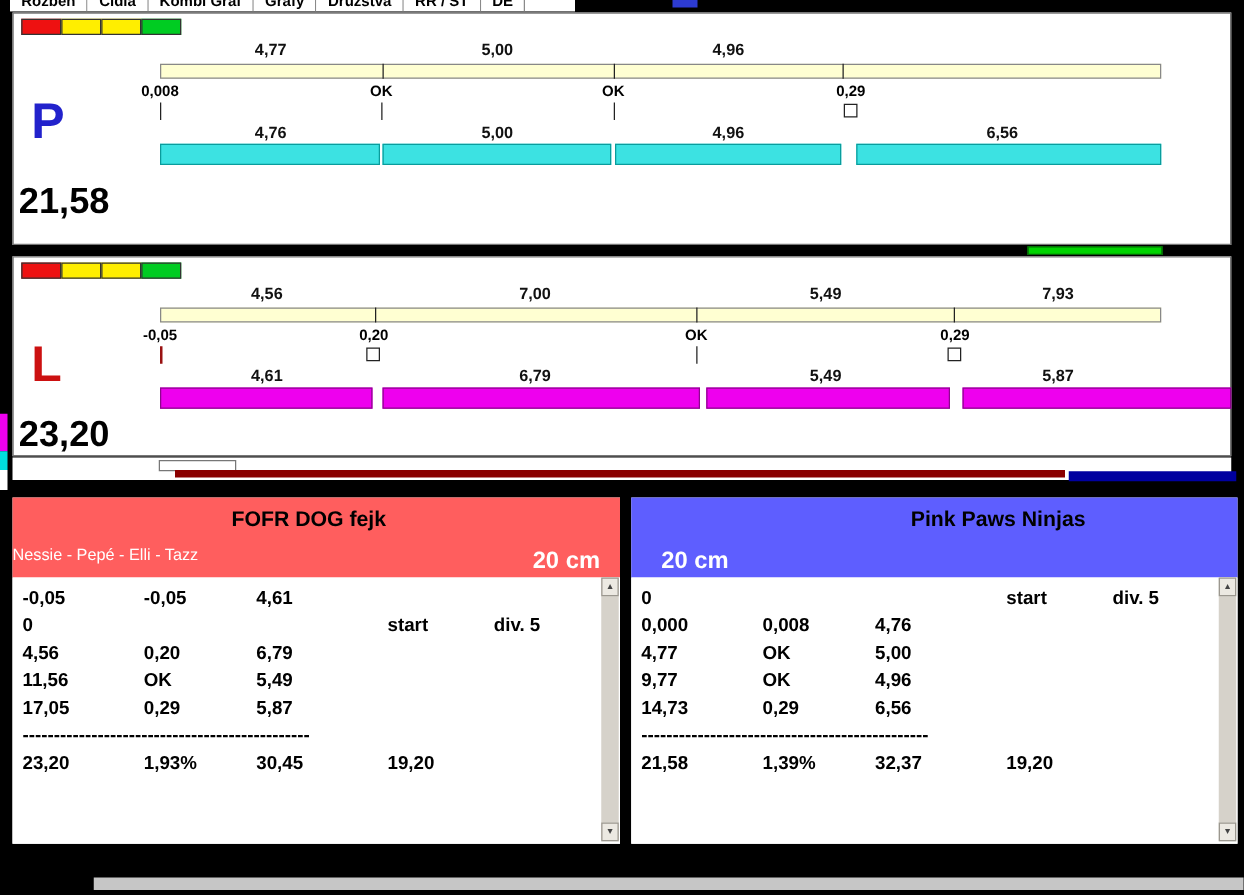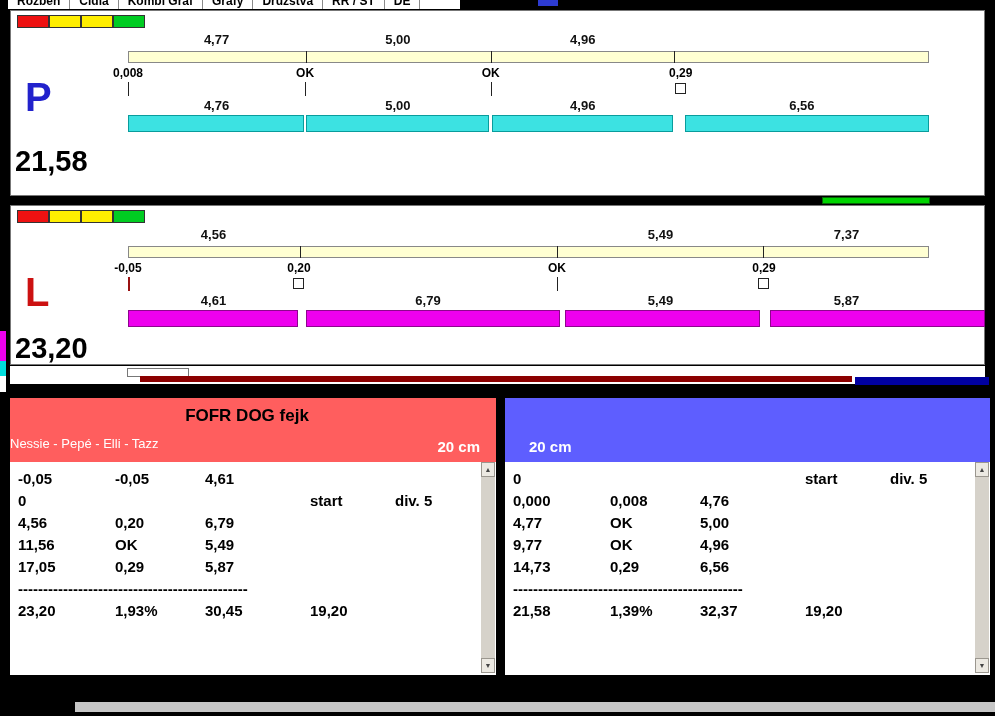--- a/index.html
+++ b/index.html
@@ -58,21 +58,21 @@
   .team.right{left:505px;width:485px}
   .thead{position:absolute;top:0;left:0;right:0;height:64px}
   .team.left .thead{background:#ff5e5e}
   .team.right .thead{background:#5e5eff}
   .tname{position:absolute;top:8px;font-size:17px;font-weight:bold;color:#000;text-align:center}
   .team.left .tname{left:0;width:474px}
   .team.right .tname{left:102px;width:383px}
   .tdogs{position:absolute;top:38px;font-size:13px;font-weight:normal;color:#fff;text-align:left}
   .team.left .tdogs{left:0;width:430px}
   .team.right .tdogs{left:102px;width:383px}
-  .theight{position:absolute;top:40px;font-size:15px;font-weight:bold;color:#fff}
+  .theight{position:absolute;top:40px;font-size:19px;font-weight:bold;color:#fff}
   .team.left .theight{right:16px}
   .team.right .theight{left:24px}
   .tbody{position:absolute;top:64px;left:0;right:0;bottom:0;background:#fff;padding-top:6px;overflow:hidden}
   .trow{display:grid;grid-template-columns:97px 90px 105px 85px 1fr;padding-left:8px;height:22px;font-size:15px;font-weight:bold;color:#000;line-height:22px;white-space:nowrap}
   .trow.sep{display:block;overflow:hidden}
   .scroll{position:absolute;top:64px;right:1px;bottom:2px;width:14px;background:#d6d2ca}
   .scroll .btn{position:absolute;left:0;width:14px;height:15px;background:#ece9e2;border:1px solid #9b978f;font-size:7px;color:#444;display:flex;align-items:center;justify-content:center;cursor:default}
   .scroll .up{top:0}
   .scroll .down{bottom:0}
 
@@ -153,22 +153,23 @@
   <section class="lane lane-l">
     <div class="lights">
       <span class="light red"></span>
       <span class="light yellow"></span>
       <span class="light yellow"></span>
       <span class="light green"></span>
     </div>
     <div class="barzone">
       <div class="rowlabels labels-top">
         <span style="left:0%;width:21.35%">4,56</span>
+        <span style="left:21.35%;width:32.21%">7,00</span>
         <span style="left:53.56%;width:25.84%">5,49</span>
-        <span style="left:79.4%;width:20.6%">7,37</span>
+        <span style="left:79.4%;width:20.6%">7,93</span>
       </div>
       <div class="cream">
         <i class="tick" style="left:21.35%"></i>
         <i class="tick" style="left:53.56%"></i>
         <i class="tick" style="left:79.4%"></i>
       </div>
       <div class="crossings">
         <span style="left:calc(0% - 35px)">-0,05</span>
         <span style="left:calc(21.35% - 35px)">0,20</span>
         <span style="left:calc(53.56% - 35px)">OK</span>
@@ -255,20 +256,21 @@
       </div>
     </div>
     <div class="scroll">
       <div class="btn up">▲</div>
       <div class="btn down">▼</div>
     </div>
   </section>
 
   <section class="team right">
     <div class="thead">
+      <div class="tname">Pink Paws Ninjas</div>
       <div class="theight">20 cm</div>
     </div>
     <div class="tbody">
       <div class="trow">
         <span>0</span>
         <span></span>
         <span></span>
         <span>start</span>
         <span>div. 5</span>
       </div>

